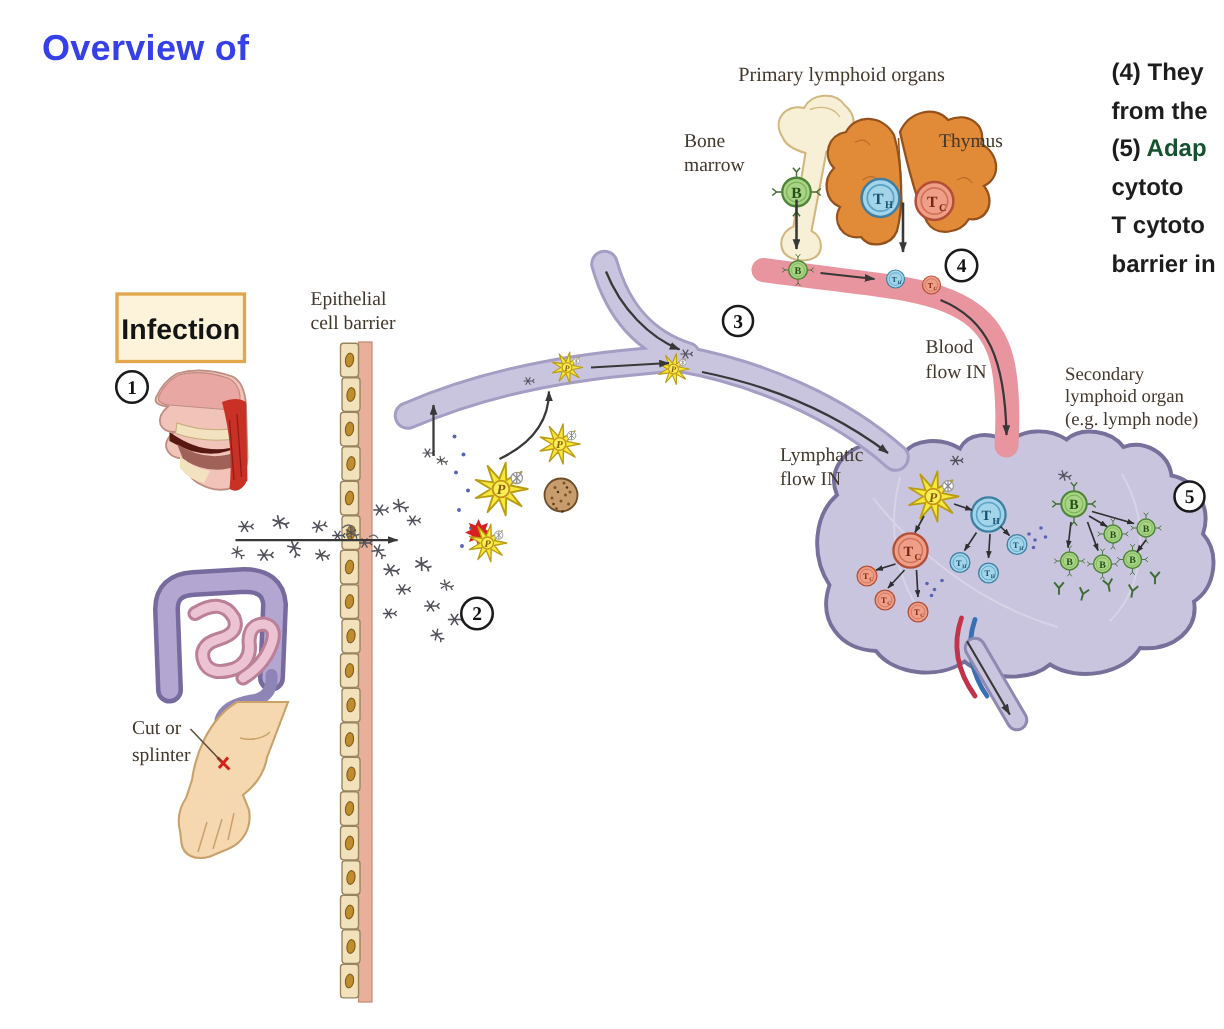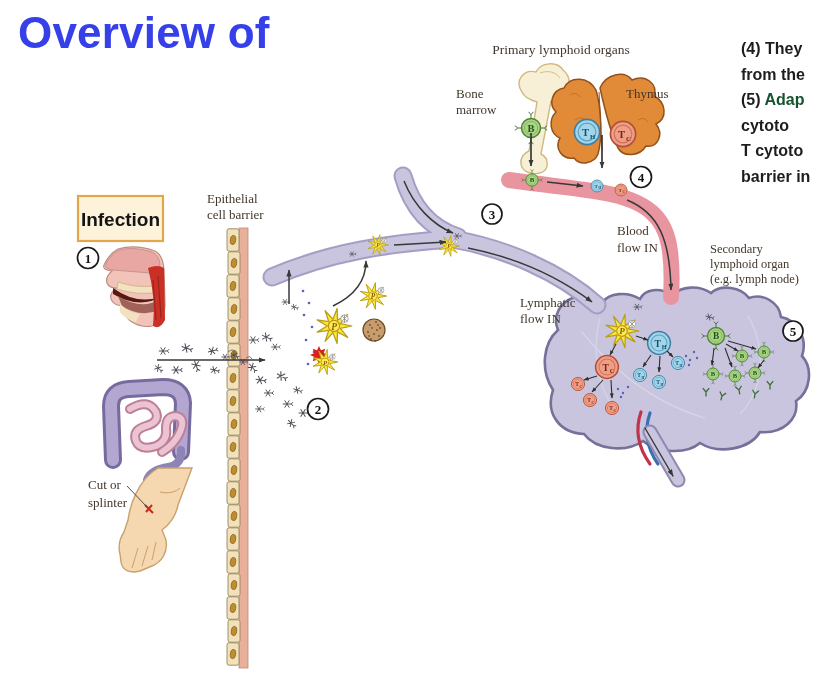--- a/index.html
+++ b/index.html
@@ -1,18 +1,18 @@
 <!DOCTYPE html>
 <html><head>
 <meta charset="utf-8">
 <style>
   html,body{margin:0;padding:0;background:#ffffff;}
   .slide{position:relative;width:816px;height:686px;background:#ffffff;overflow:hidden;
          font-family:"Liberation Sans",sans-serif;}
-  .title{position:absolute;left:18px;top:10px;font-size:44px;line-height:46px;
+  .title{position:absolute;left:28px;top:10px;font-size:24px;line-height:46px;
          font-weight:700;color:#3640e8;letter-spacing:.2px;}
   .sidetext{position:absolute;left:741px;top:36px;font-size:16px;line-height:25.6px;
             font-weight:700;color:#1d1d1d;white-space:nowrap;}
   .sidetext .red{color:#14532d;}
   svg.diagram{position:absolute;left:0;top:0;}
   .slabel{font-family:"Liberation Serif",serif;fill:#42382c;font-size:13px;}
   .slabel.small{font-size:12.5px;}
   .slabel.mid{font-size:13.5px;}
   .stepnum{font-family:"Liberation Serif",serif;fill:#111;font-size:13px;font-weight:bold;}
   .infectiontxt{font-family:"Liberation Sans",sans-serif;font-size:19px;font-weight:600;fill:#141414;}

